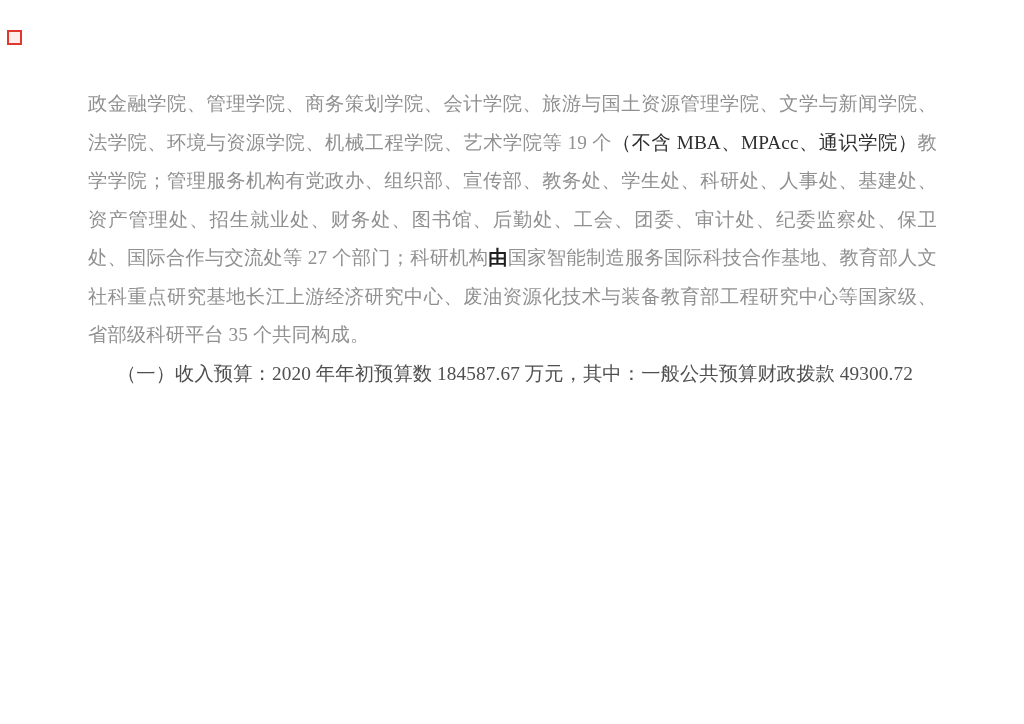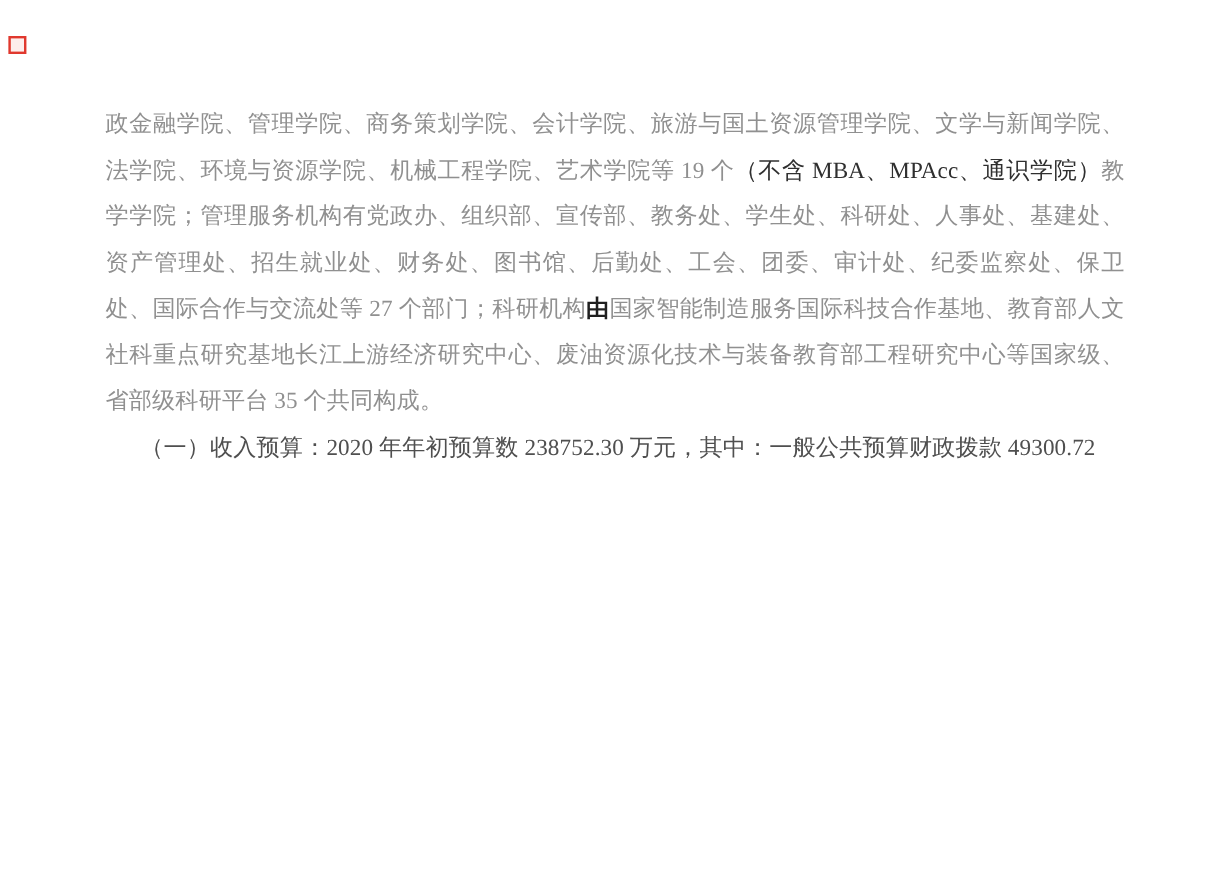--- a/index.html
+++ b/index.html
@@ -64,17 +64,17 @@
   <div class="red-marker"></div>
 
   <div class="text-flow">
 
     <p>
       <span class="t-light">政金融学院、管理学院、商务策划学院、会计学院、旅游与国土资源管理学院、文学与新闻学院、法学院、环境与资源学院、机械工程学院、艺术学院等 19 个</span><span class="t-dark">（不含 MBA、MPAcc、通识学院）</span><span class="t-light">教学学院；管理服务机构有党政办、组织部、宣传部、教务处、学生处、科研处、人事处、基建处、资产管理处、招生就业处、财务处、图书馆、后勤处、工会、团委、审计处、纪委监察处、保卫处、国际合作与交流处等 27 个部门；科研机构</span><span class="t-bolddark">由</span><span class="t-light">国家智能制造服务国际科技合作基地、教育部人文社科重点研究基地长江上游经济研究中心、废油资源化技术与装备教育部工程研究中心等国家级、省部级科研平台 35 个共同构成。</span>
     </p>
 
 
 
-    <p class="p-budget">（一）收入预算：2020 年年初预算数 238752.30 万元，其中：一般公共预算财政拨款 49300.72</p>
+    <p class="p-budget">（一）收入预算：2020 年年初预算数 184587.67 万元，其中：一般公共预算财政拨款 49300.72</p>
 
   </div>
 
 </div>
 
 </body></html>

